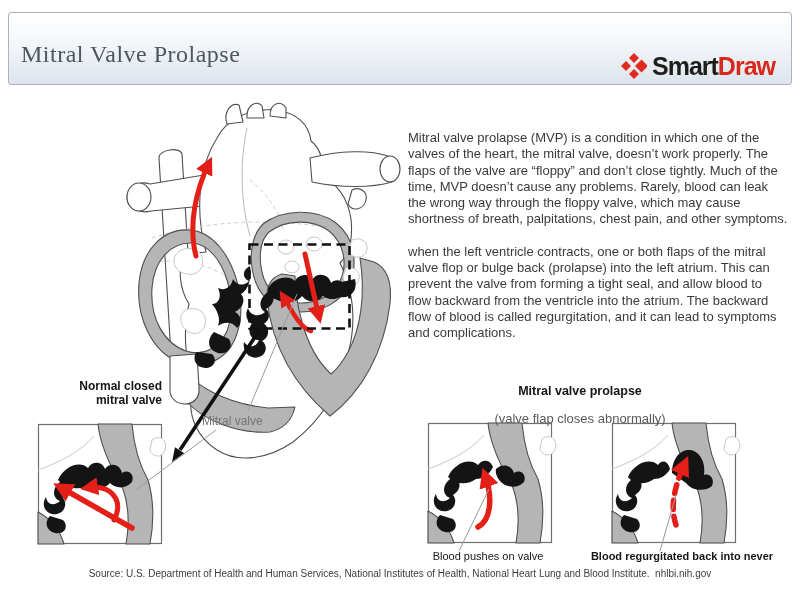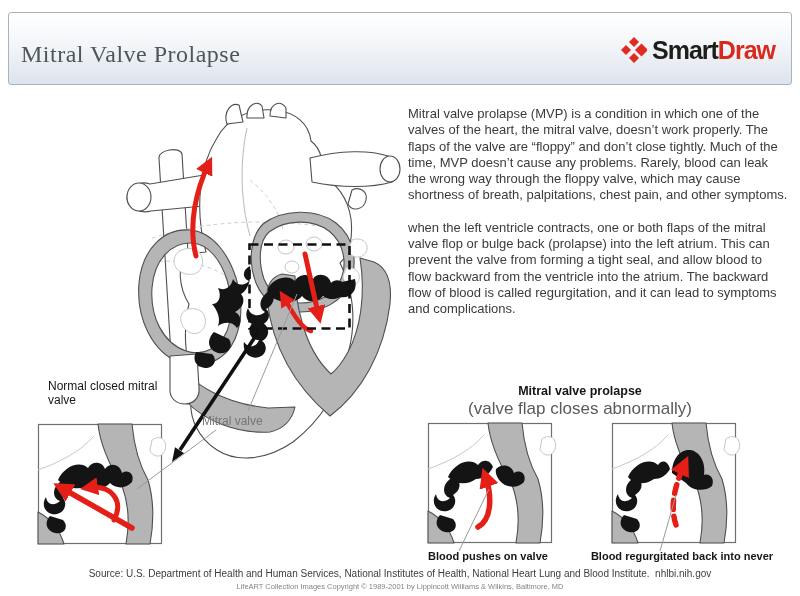--- a/index.html
+++ b/index.html
@@ -5,41 +5,41 @@
   html,body{margin:0;padding:0;background:#fff;}
   #page{position:relative;width:800px;height:596px;background:#fff;overflow:hidden;
         font-family:"Liberation Sans",sans-serif;}
 
   
   #hdr{position:absolute;left:8px;top:12px;width:782px;height:71px;
        border:1px solid #a9b3bd;border-radius:3px;
        background:linear-gradient(180deg,#ffffff 0%,#f3f6f9 45%,#dde4ec 100%);}
   #hdr .title{position:absolute;left:12px;top:28px;font-family:"Liberation Serif",serif;
        font-size:24px;color:#4d565f;letter-spacing:.5px;}
-  #logo{position:absolute;right:16px;top:24px;display:flex;align-items:center;gap:5px;}
+  #logo{position:absolute;right:16px;top:40px;display:flex;align-items:center;gap:5px;}
   #logo .word{font-weight:bold;font-size:25px;letter-spacing:-1px;line-height:26px;}
   #logo .smart{color:#1d1d1b;}
   #logo .draw{color:#d9291c;}
 
   
   #article{position:absolute;left:408px;top:106px;width:380px;
        font-size:13px;line-height:16.3px;color:#3b3b3b;}
   #article p{margin:0;}
-  #article p.gap{margin-bottom:16px;}
+  #article p.gap{margin-bottom:16px;margin-top:24px;}
 
   
   .lbl{position:absolute;z-index:3;}
-  #lbl-normal{left:48px;top:380px;width:114px;text-align:left;
-       font-weight:normal;font-size:12px;line-height:13.5px;color:#161616;}
+  #lbl-normal{left:48px;top:380px;width:114px;text-align:right;
+       font-weight:bold;font-size:12px;line-height:13.5px;color:#161616;}
   #lbl-mitral{left:202px;top:414px;font-size:12px;color:#757575;}
   #lbl-prolapse{left:455px;top:384px;width:250px;text-align:center;}
   #lbl-prolapse .t{font-weight:bold;font-size:12.5px;color:#161616;}
-  #lbl-prolapse .s{font-size:17px;color:#5a5a5a;margin-top:1px;}
+  #lbl-prolapse .s{font-size:13px;color:#5a5a5a;margin-top:13px;}
   #lbl-pushes{left:405px;top:550px;width:166px;text-align:center;
-       font-weight:bold;font-size:11px;color:#161616;}
+       font-weight:normal;font-size:11px;color:#161616;}
   #lbl-regurg{left:576px;top:550px;width:212px;text-align:center;
        font-weight:bold;font-size:11px;color:#161616;}
 
   
   #src{position:absolute;left:0;top:568px;width:800px;text-align:center;
        font-size:10px;color:#3d3d3d;white-space:pre-wrap;}
   #cpy{position:absolute;left:0;top:582px;width:800px;text-align:center;
        font-size:7.5px;color:#848484;}
 
   
@@ -193,15 +193,14 @@
   <div class="lbl" id="lbl-normal">Normal closed mitral valve</div>
   <div class="lbl" id="lbl-mitral">Mitral valve</div>
   <div class="lbl" id="lbl-prolapse">
     <div class="t">Mitral valve prolapse</div>
     <div class="s">(valve flap closes abnormally)</div>
   </div>
   <div class="lbl" id="lbl-pushes">Blood pushes on valve</div>
   <div class="lbl" id="lbl-regurg">Blood regurgitated back into never</div>
 
   <div id="src">Source: U.S. Department of Health and Human Services, National Institutes of Health, National Heart Lung and Blood Institute.  nhlbi.nih.gov</div>
-  <div id="cpy">LifeART Collection Images Copyright © 1989-2001 by Lippincott Williams &amp; Wilkins, Baltimore, MD</div>
 
 </div>
 
 </body></html>

